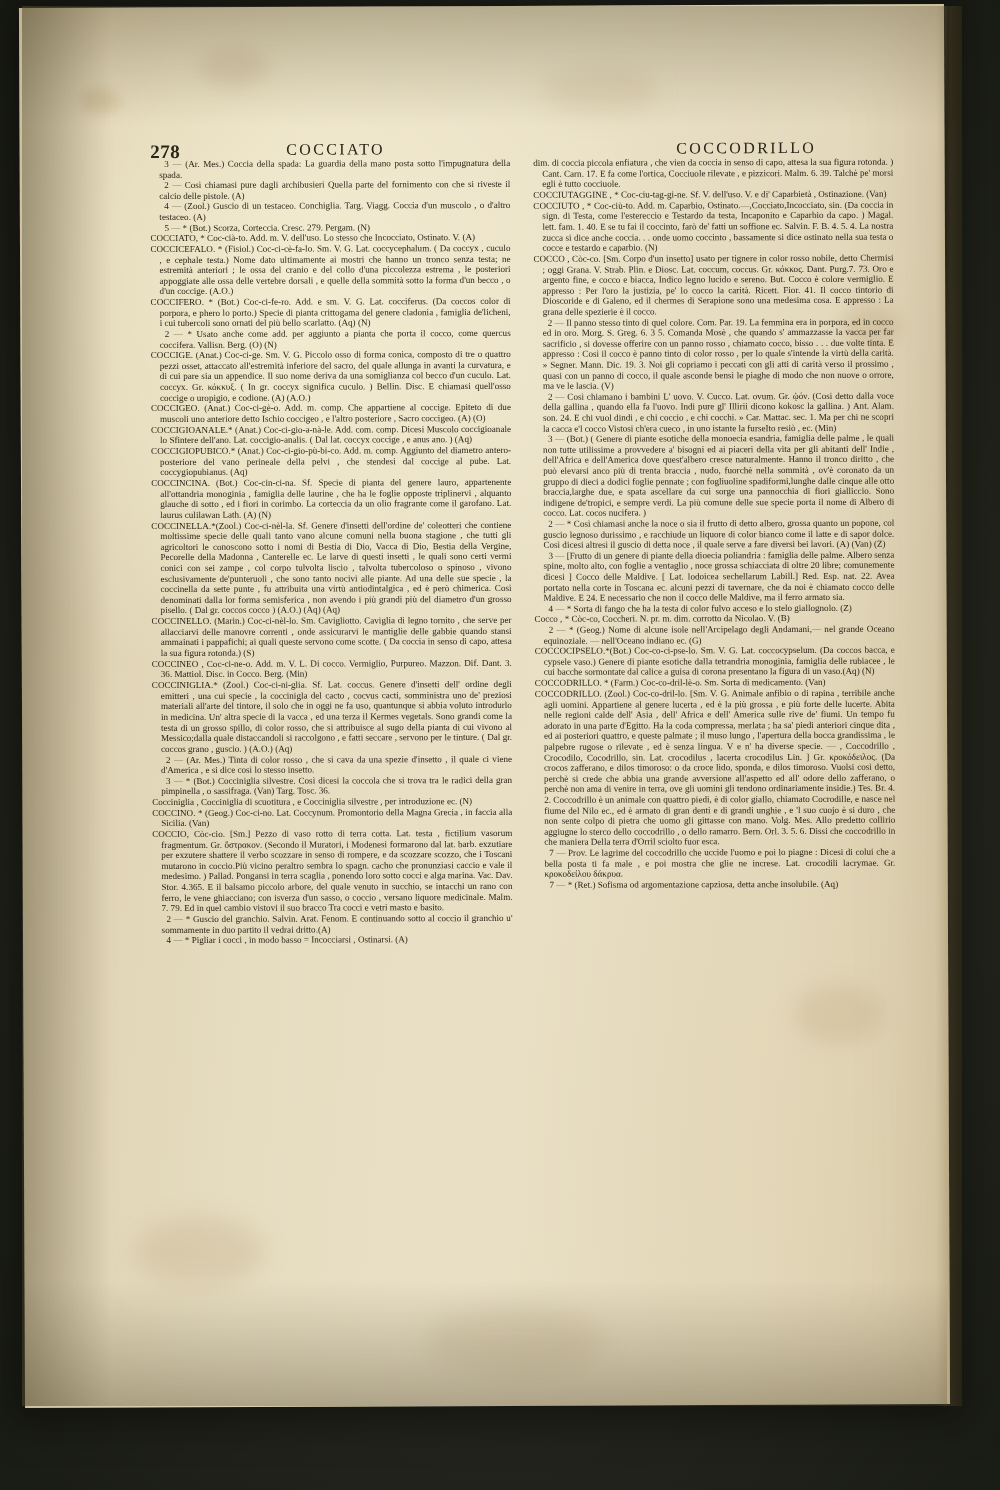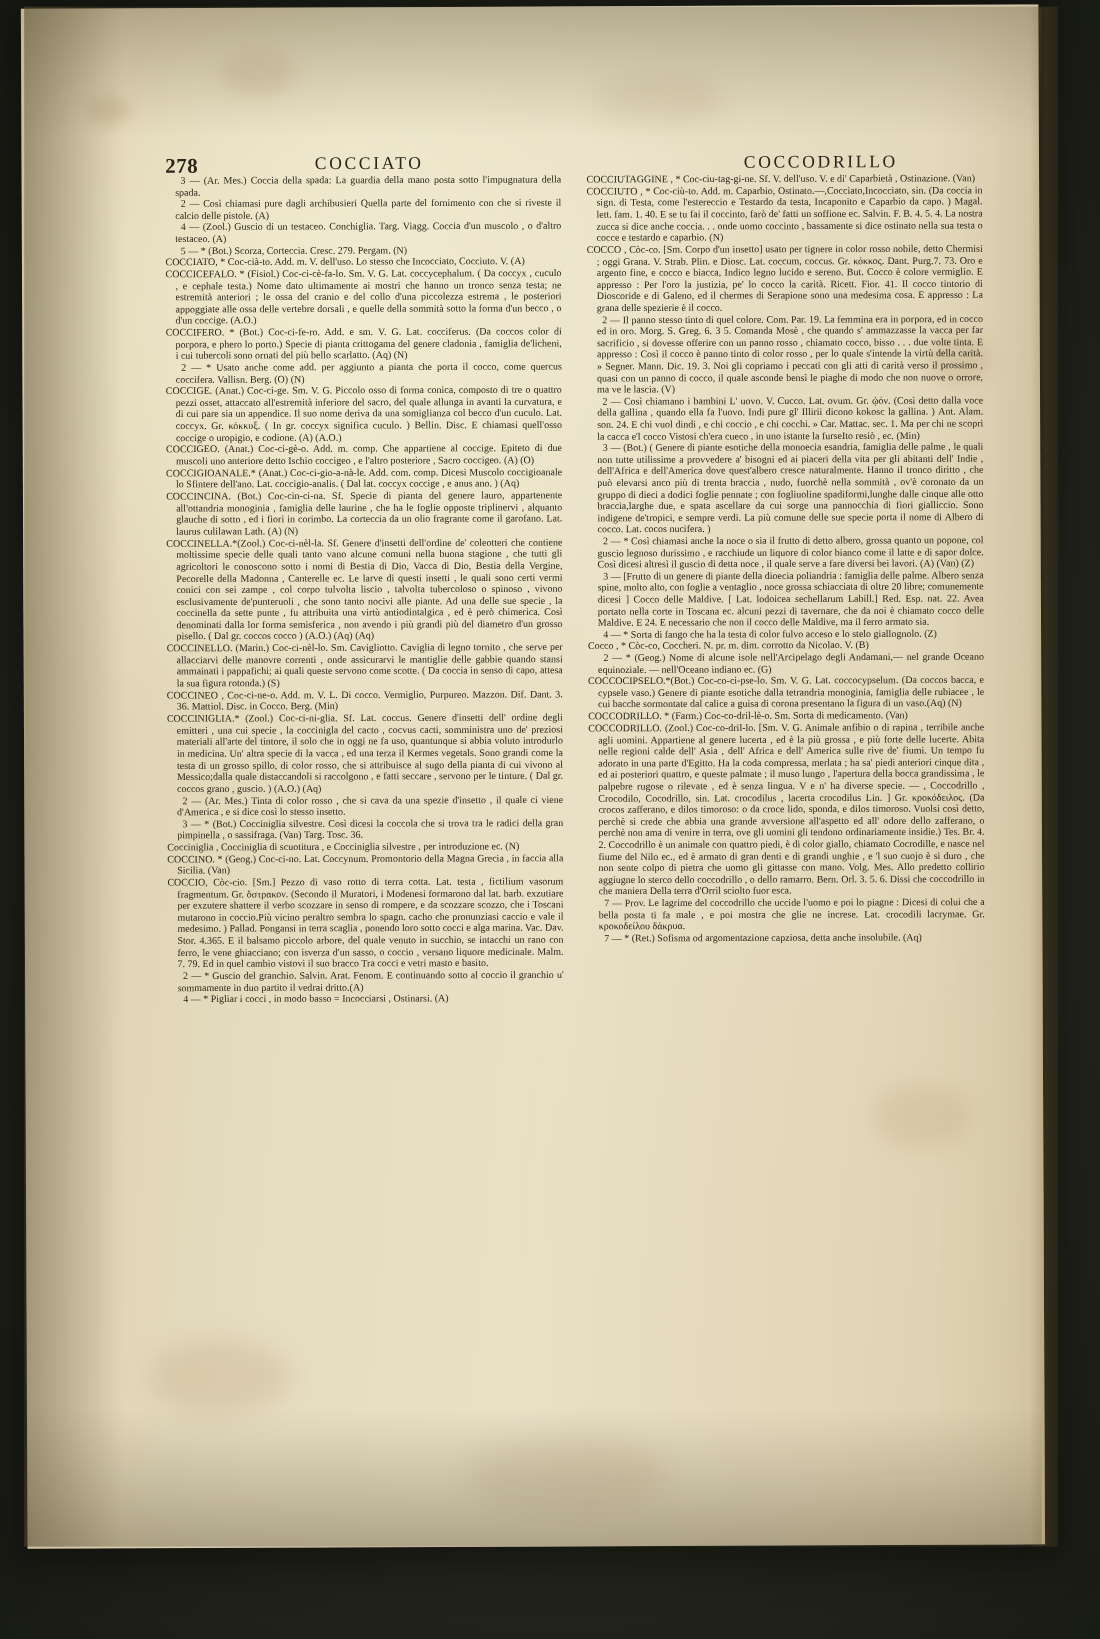--- a/index.html
+++ b/index.html
@@ -144,41 +144,43 @@
   <div id="content">
     <div class="folio" id="folio-num">278</div>
     <div class="header" id="head-left">COCCIATO</div>
     <div class="header" id="head-right">COCCODRILLO</div>
 
     <div class="col" id="col-left">
         <p class="sub">3 — (Ar. Mes.) Coccia della spada: La guardia della mano posta sotto l'impugnatura della spada.</p>
         <p class="sub">2 — Così chiamasi pure dagli archibusieri Quella parte del fornimento con che si riveste il calcio delle pistole. (A)</p>
         <p class="sub">4 — (Zool.) Guscio di un testaceo. Conchiglia. Targ. Viagg. Coccia d'un muscolo , o d'altro testaceo. (A)</p>
         <p class="sub">5 — * (Bot.) Scorza, Corteccia. Cresc. 279. Pergam. (N)</p>
-        <p class="ent">COCCIATO, * Coc-cià-to. Add. m. V. dell'uso. Lo stesso che Incocciato, Cocciuto. V. (A)</p>
+        <p class="ent">COCCIATO, * Coc-cià-to. Add. m. V. dell'uso. Lo stesso che Incocciato, Ostinato. V. (A)</p>
         <p class="ent">COCCICEFALO. * (Fisiol.) Coc-ci-cè-fa-lo. Sm. V. G. Lat. coccycephalum. ( Da coccyx , cuculo , e cephale testa.) Nome dato ultimamente ai mostri che hanno un tronco senza testa; ne estremità anteriori ; le ossa del cranio e del collo d'una piccolezza estrema , le posteriori appoggiate alle ossa delle vertebre dorsali , e quelle della sommità sotto la forma d'un becco , o d'un coccige. (A.O.)</p>
         <p class="ent">COCCIFERO. * (Bot.) Coc-ci-fe-ro. Add. e sm. V. G. Lat. cocciferus. (Da coccos color di porpora, e phero lo porto.) Specie di pianta crittogama del genere cladonia , famiglia de'licheni, i cui tubercoli sono ornati del più bello scarlatto. (Aq) (N)</p>
         <p class="sub">2 — * Usato anche come add. per aggiunto a pianta che porta il cocco, come quercus coccifera. Vallisn. Berg. (O) (N)</p>
         <p class="ent">COCCIGE. (Anat.) Coc-ci-ge. Sm. V. G. Piccolo osso di forma conica, composto di tre o quattro pezzi osset, attaccato all'estremità inferiore del sacro, del quale allunga in avanti la curvatura, e di cui pare sia un appendice. Il suo nome deriva da una somiglianza col becco d'un cuculo. Lat. coccyx. Gr. κόκκυξ. ( In gr. coccyx significa cuculo. ) Bellin. Disc. E chiamasi quell'osso coccige o uropigio, e codione. (A) (A.O.)</p>
         <p class="ent">COCCIGEO. (Anat.) Coc-ci-gè-o. Add. m. comp. Che appartiene al coccige. Epiteto di due muscoli uno anteriore detto Ischio coccigeo , e l'altro posteriore , Sacro coccigeo. (A) (O)</p>
         <p class="ent">COCCIGIOANALE.* (Anat.) Coc-ci-gio-a-nà-le. Add. com. comp. Dicesi Muscolo coccigioanale lo Sfintere dell'ano. Lat. coccigio-analis. ( Dal lat. coccyx coccige , e anus ano. ) (Aq)</p>
+        <p class="ent">COCCIGIOPUBICO.* (Anat.) Coc-ci-gio-pù-bi-co. Add. m. comp. Aggiunto del diametro antero-posteriore del vano perineale della pelvi , che stendesi dal coccige al pube. Lat. coccygiopubianus. (Aq)</p>
         <p class="ent">COCCINCINA. (Bot.) Coc-cin-ci-na. Sf. Specie di pianta del genere lauro, appartenente all'ottandria monoginia , famiglia delle laurine , che ha le foglie opposte triplinervi , alquanto glauche di sotto , ed i fiori in corimbo. La corteccia da un olio fragrante come il garofano. Lat. laurus culilawan Lath. (A) (N)</p>
         <p class="ent">COCCINELLA.*(Zool.) Coc-ci-nèl-la. Sf. Genere d'insetti dell'ordine de' coleotteri che contiene moltissime specie delle quali tanto vano alcune comuni nella buona stagione , che tutti gli agricoltori le conoscono sotto i nomi di Bestia di Dio, Vacca di Dio, Bestia della Vergine, Pecorelle della Madonna , Canterelle ec. Le larve di questi insetti , le quali sono certi vermi conici con sei zampe , col corpo tulvolta liscio , talvolta tubercoloso o spinoso , vivono esclusivamente de'punteruoli , che sono tanto nocivi alle piante. Ad una delle sue specie , la coccinella da sette punte , fu attribuita una virtù antiodintalgica , ed è però chimerica. Così denominati dalla lor forma semisferica , non avendo i più grandi più del diametro d'un grosso pisello. ( Dal gr. coccos cocco ) (A.O.) (Aq) (Aq)</p>
         <p class="ent">COCCINELLO. (Marin.) Coc-ci-nèl-lo. Sm. Cavigliotto. Caviglia di legno tornito , che serve per allacciarvi delle manovre correnti , onde assicurarvi le mantiglie delle gabbie quando stansi ammainati i pappafichi; ai quali queste servono come scotte. ( Da coccia in senso di capo, attesa la sua figura rotonda.) (S)</p>
         <p class="ent">COCCINEO , Coc-ci-ne-o. Add. m. V. L. Di cocco. Vermiglio, Purpureo. Mazzon. Dif. Dant. 3. 36. Mattiol. Disc. in Cocco. Berg. (Min)</p>
         <p class="ent">COCCINIGLIA.* (Zool.) Coc-ci-ni-glia. Sf. Lat. coccus. Genere d'insetti dell' ordine degli emitteri , una cui specie , la coccinigla del cacto , cocvus cacti, somministra uno de' preziosi materiali all'arte del tintore, il solo che in oggi ne fa uso, quantunque si abbia voluto introdurlo in medicina. Un' altra specie di la vacca , ed una terza il Kermes vegetals. Sono grandi come la testa di un grosso spillo, di color rosso, che si attribuisce al sugo della pianta di cui vivono al Messico;dalla quale distaccandoli si raccolgono , e fatti seccare , servono per le tinture. ( Dal gr. coccos grano , guscio. ) (A.O.) (Aq)</p>
         <p class="sub">2 — (Ar. Mes.) Tinta di color rosso , che si cava da una spezie d'insetto , il quale ci viene d'America , e si dice così lo stesso insetto.</p>
         <p class="sub">3 — * (Bot.) Cocciniglia silvestre. Così dicesi la coccola che si trova tra le radici della gran pimpinella , o sassifraga. (Van) Targ. Tosc. 36.</p>
         <p class="ent">Cocciniglia , Cocciniglia di scuotitura , e Cocciniglia silvestre , per introduzione ec. (N)</p>
         <p class="ent">COCCINO. * (Geog.) Coc-ci-no. Lat. Coccynum. Promontorio della Magna Grecia , in faccia alla Sicilia. (Van)</p>
         <p class="ent">COCCIO, Còc-cio. [Sm.] Pezzo di vaso rotto di terra cotta. Lat. testa , fictilium vasorum fragmentum. Gr. ὄστρακον. (Secondo il Muratori, i Modenesi formarono dal lat. barb. exzutiare per exzutere shattere il verbo scozzare in senso di rompere, e da scozzare scozzo, che i Toscani mutarono in coccio.Più vicino peraltro sembra lo spagn. cacho che pronunziasi caccio e vale il medesimo. ) Pallad. Pongansi in terra scaglia , ponendo loro sotto cocci e alga marina. Vac. Dav. Stor. 4.365. E il balsamo piccolo arbore, del quale venuto in succhio, se intacchi un rano con ferro, le vene ghiacciano; con isverza d'un sasso, o coccio , versano liquore medicinale. Malm. 7. 79. Ed in quel cambio vistovi il suo bracco Tra cocci e vetri masto e basito.</p>
         <p class="sub">2 — * Guscio del granchio. Salvin. Arat. Fenom. E continuando sotto al coccio il granchio u' sommamente in duo partito il vedrai dritto.(A)</p>
         <p class="sub">4 — * Pigliar i cocci , in modo basso = Incocciarsi , Ostinarsi. (A)</p>
       </div>
     <div class="col" id="col-right">
+        <p class="ent">dim. di coccia piccola enfiatura , che vien da coccia in senso di capo, attesa la sua figura rotonda. ) Cant. Carn. 17. E fa come l'ortica, Cocciuole rilevate , e pizzicori. Malm. 6. 39. Talchè pe' morsi egli è tutto cocciuole.</p>
         <p class="ent">COCCIUTAGGINE , * Coc-ciu-tag-gi-ne. Sf. V. dell'uso. V. e di' Caparbietà , Ostinazione. (Van)</p>
         <p class="ent">COCCIUTO , * Coc-ciù-to. Add. m. Caparbio, Ostinato.—,Cocciato,Incocciato, sin. (Da coccia in sign. di Testa, come l'estereccio e Testardo da testa, Incaponito e Caparbio da capo. ) Magal. lett. fam. 1. 40. E se tu fai il coccinto, farò de' fatti un soffione ec. Salvin. F. B. 4. 5. 4. La nostra zucca si dice anche coccia. . . onde uomo coccinto , bassamente si dice ostinato nella sua testa o cocce e testardo e caparbio. (N)</p>
         <p class="ent">COCCO , Còc-co. [Sm. Corpo d'un insetto] usato per tignere in color rosso nobile, detto Chermisi ; oggi Grana. V. Strab. Plin. e Diosc. Lat. coccum, coccus. Gr. κόκκος. Dant. Purg.7. 73. Oro e argento fine, e cocco e biacca, Indico legno lucido e sereno. But. Cocco è colore vermiglio. E appresso : Per l'oro la justizia, pe' lo cocco la carità. Ricett. Fior. 41. Il cocco tintorio di Dioscoride e di Galeno, ed il chermes di Serapione sono una medesima cosa. E appresso : La grana delle spezierie è il cocco.</p>
         <p class="sub">2 — Il panno stesso tinto di quel colore. Com. Par. 19. La femmina era in porpora, ed in cocco ed in oro. Morg. S. Greg. 6. 3 5. Comanda Mosè , che quando s' ammazzasse la vacca per far sacrificio , si dovesse offerire con un panno rosso , chiamato cocco, bisso . . . due volte tinta. E appresso : Così il cocco è panno tinto di color rosso , per lo quale s'intende la virtù della carità. » Segner. Mann. Dic. 19. 3. Noi gli copriamo i peccati con gli atti di carità verso il prossimo , quasi con un panno di cocco, il quale asconde bensì le piaghe di modo che non nuove o orrore, ma ve le lascia. (V)</p>
         <p class="sub">2 — Così chiamano i bambini L' uovo. V. Cucco. Lat. ovum. Gr. ᾠόν. (Così detto dalla voce della gallina , quando ella fa l'uovo. Indi pure gl' Illirii dicono kokosc la gallina. ) Ant. Alam. son. 24. E chi vuol dindi , e chi coccio , e chi cocchi. » Car. Mattac. sec. 1. Ma per chi ne scopri la cacca e'l cocco Vistosi ch'era cueco , in uno istante la furseIto resiò , ec. (Min)</p>
         <p class="sub">3 — (Bot.) ( Genere di piante esotiche della monoecia esandria, famiglia delle palme , le quali non tutte utilissime a provvedere a' bisogni ed ai piaceri della vita per gli abitanti dell' Indie , dell'Africa e dell'America dove quest'albero cresce naturalmente. Hanno il tronco diritto , che può elevarsi anco più di trenta braccia , nudo, fuorchè nella sommità , ov'è coronato da un gruppo di dieci a dodici foglie pennate ; con fogliuoline spadiformi,lunghe dalle cinque alle otto braccia,larghe due, e spata ascellare da cui sorge una pannocchia di fiori gialliccio. Sono indigene de'tropici, e sempre verdi. La più comune delle sue specie porta il nome di Albero di cocco. Lat. cocos nucifera. )</p>
         <p class="sub">2 — * Così chiamasi anche la noce o sia il frutto di detto albero, grossa quanto un popone, col guscio legnoso durissimo , e racchiude un liquore di color bianco come il latte e di sapor dolce. Così dicesi altresì il guscio di detta noce , il quale serve a fare diversi bei lavori. (A) (Van) (Z)</p>
         <p class="sub">3 — [Frutto di un genere di piante della dioecia poliandria : famiglia delle palme. Albero senza spine, molto alto, con foglie a ventaglio , noce grossa schiacciata di oltre 20 libre; comunemente dicesi ] Cocco delle Maldive. [ Lat. lodoicea sechellarum Labill.] Red. Esp. nat. 22. Avea portato nella corte in Toscana ec. alcuni pezzi di tavernare, che da noi è chiamato cocco delle Maldive. E 24. E necessario che non il cocco delle Maldive, ma il ferro armato sia.</p>
         <p class="sub">4 — * Sorta di fango che ha la testa di color fulvo acceso e lo stelo giallognolo. (Z)</p>
         <p class="ent">Cocco , * Còc-co, Coccheri. N. pr. m. dim. corrotto da Nicolao. V. (B)</p>

